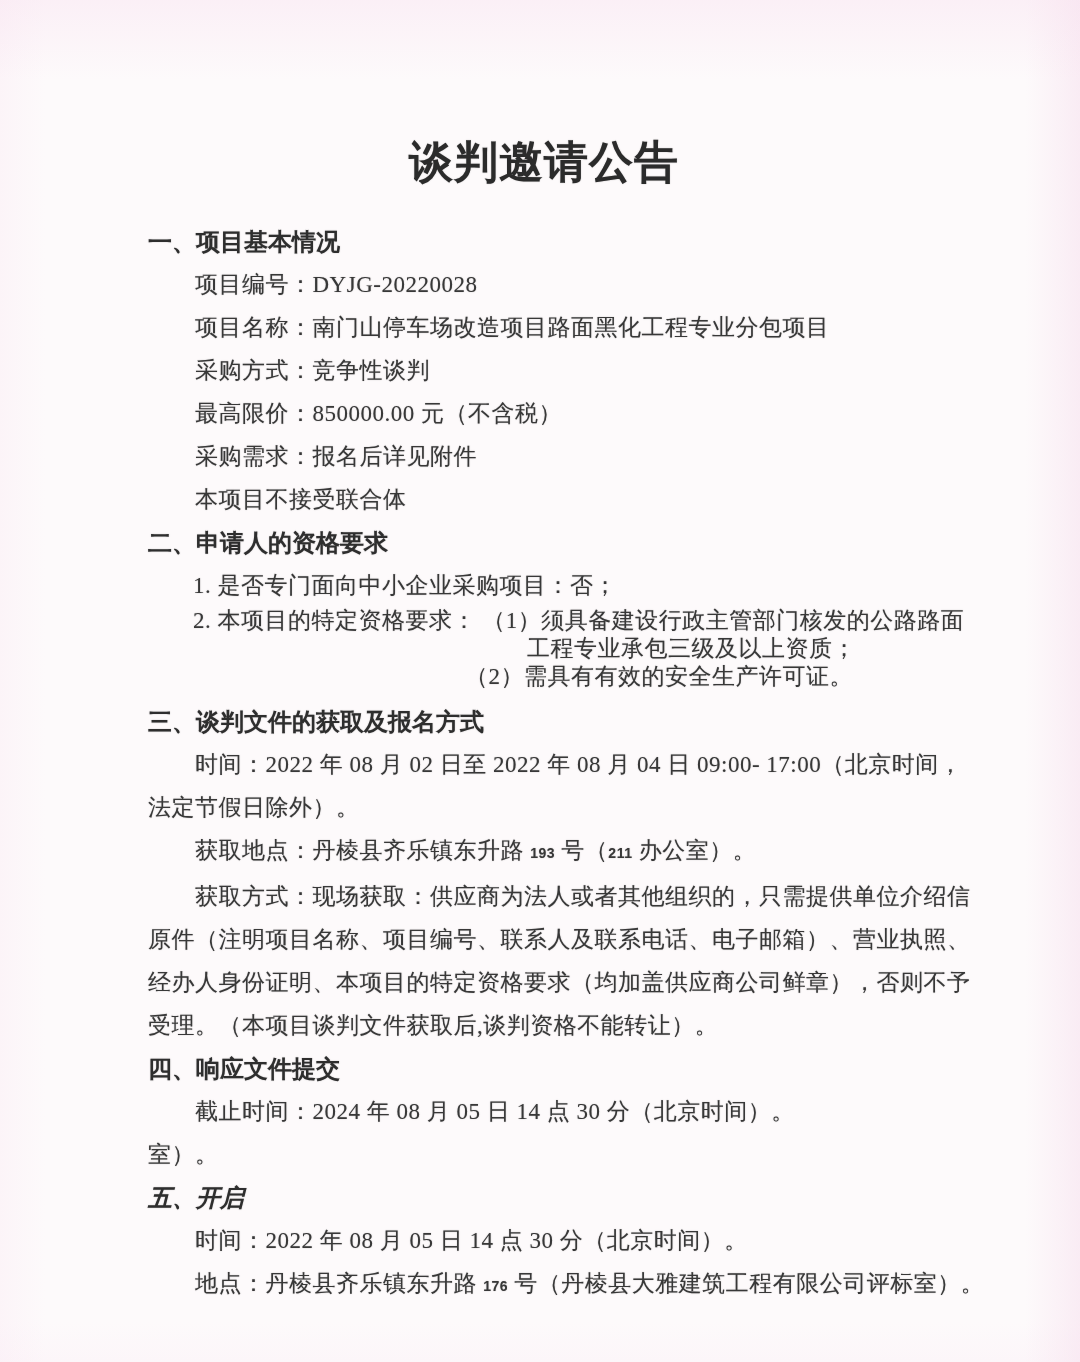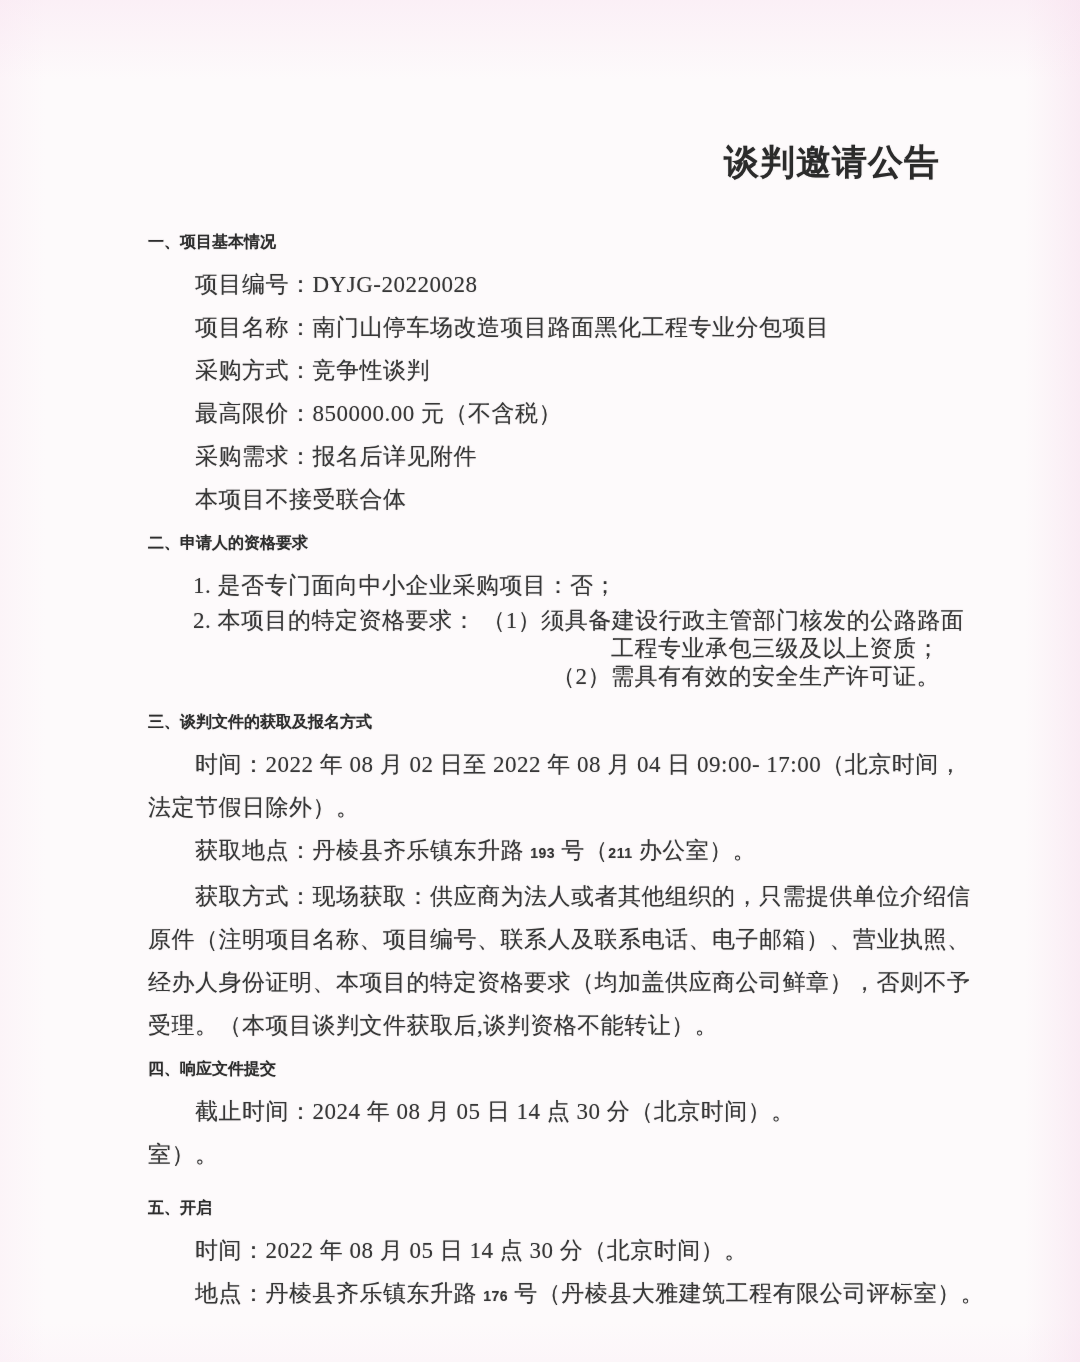--- a/index.html
+++ b/index.html
@@ -21,49 +21,49 @@
       linear-gradient(0deg, rgba(250,236,245,0.30), rgba(255,255,255,0) 40px);
     pointer-events:none;
   }
   .doc{
     position:relative;
     padding:0 140px 0 148px;
     text-shadow:0 0 1.2px rgba(70,70,70,0.45);
   }
   .doc-title{
     margin:134px 0 0 0;
-    text-align:right;
-    font-size:35px;
+    text-align:center;
+    font-size:44px;
     font-weight:bold;
     line-height:58px;
     color:#2b2b2b;
     letter-spacing:1px;
     white-space:nowrap;
   }
   .hd{
     font-family:"Liberation Sans","DejaVu Sans",sans-serif;
     font-weight:bold;
-    font-size:16px;
+    font-size:24px;
     line-height:43px;
     margin:0;
     color:#2e2e2e;
     white-space:nowrap;
   }
   .hd-gap1{margin-top:28px;}
   .hd-gap2{margin-top:9px;}
-  .hd-gap3{margin-top:10px;}
+  .hd-gap3{margin-top:0;font-style:italic;}
   .ln{
     font-size:23px;
     line-height:43px;
     margin:0;
     white-space:nowrap;
     letter-spacing:0.5px;
     color:#383838;
   }
-  .tight{line-height:28px;text-align:right;}
+  .tight{line-height:28px;}
   .indent{padding-left:47px;}
   .ind-list{padding-left:45px;}
   .ind-cont1{padding-left:379px;}
   .ind-cont2{padding-left:317px;}
   .num{
     font-family:"Liberation Sans","DejaVu Sans",sans-serif;
     font-weight:bold;
     font-size:14px;
   }
 </style>

